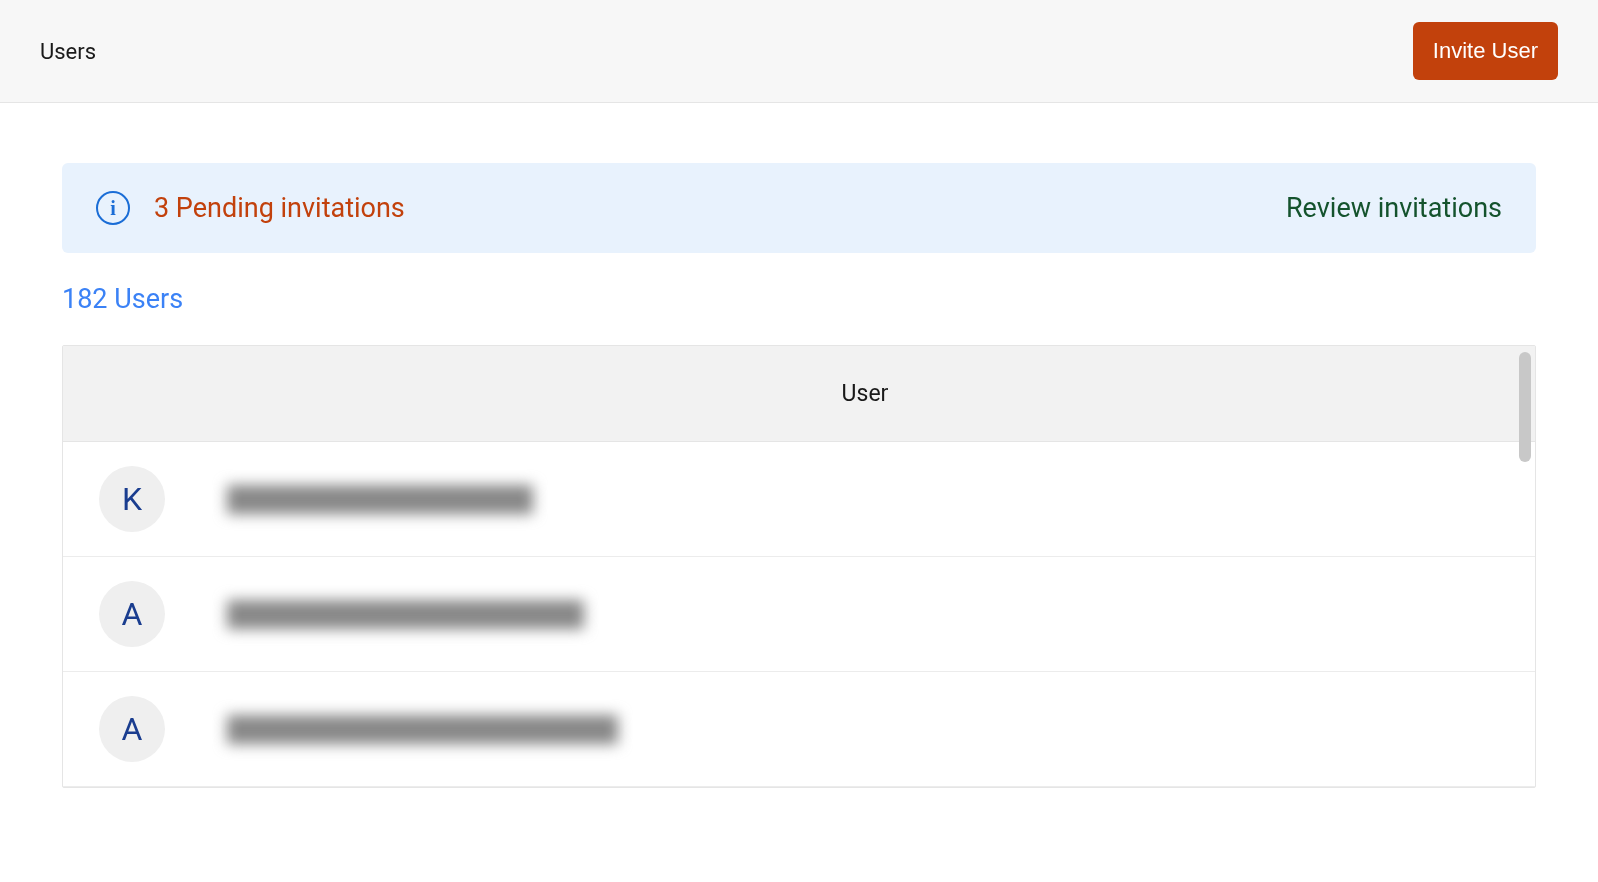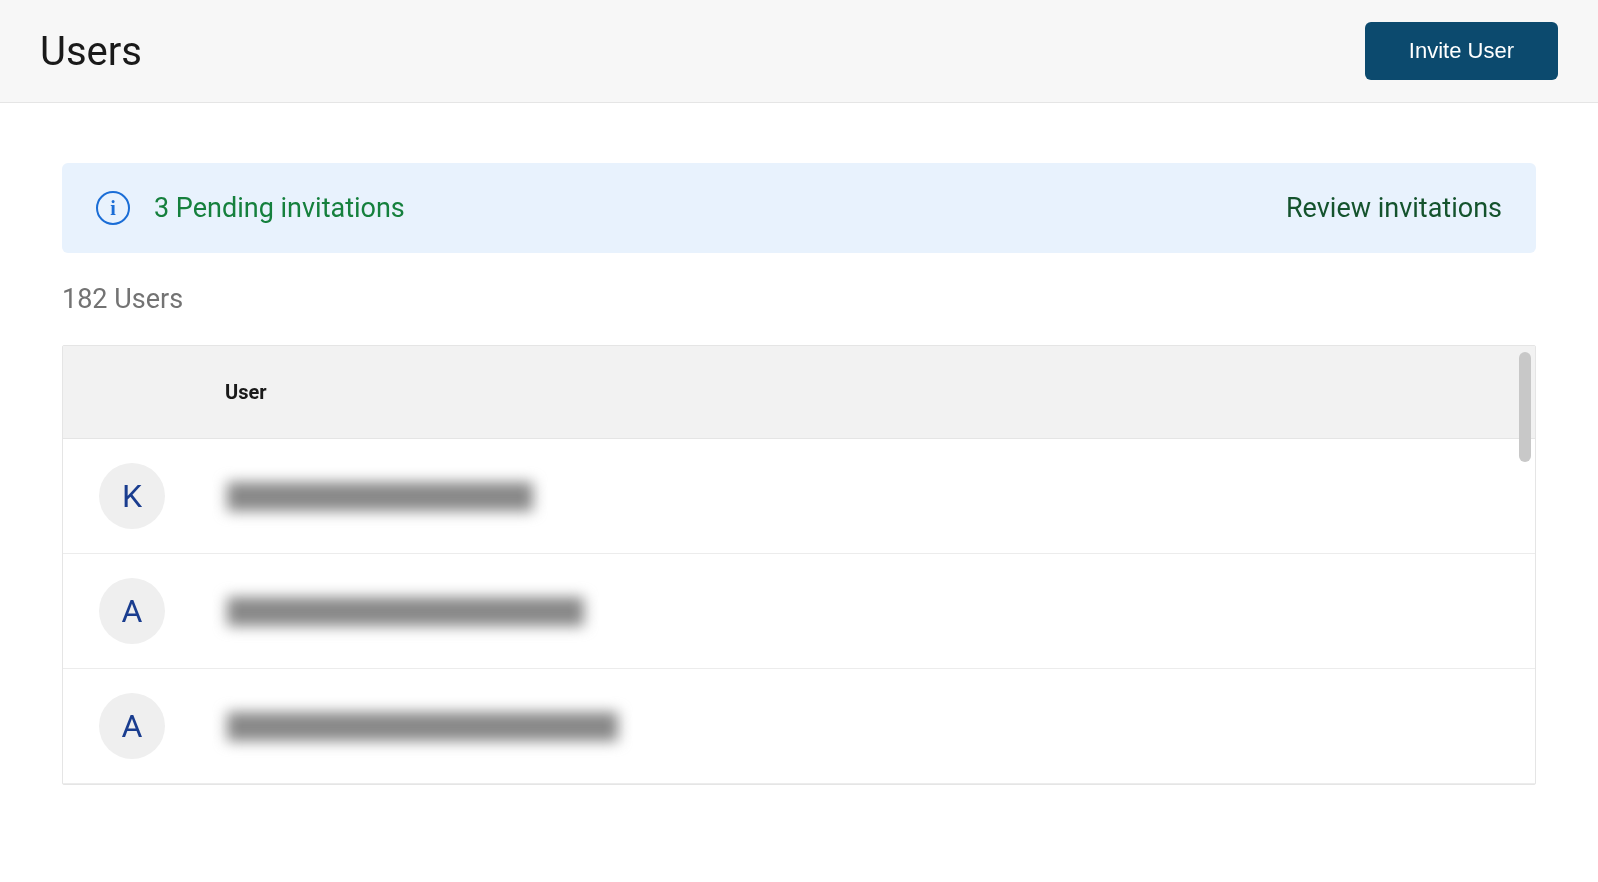--- a/index.html
+++ b/index.html
@@ -17,30 +17,30 @@
   }
   .header-bar {
     display: flex;
     justify-content: space-between;
     align-items: center;
     padding: 22px 40px;
     background: #f7f7f7;
     border-bottom: 1px solid #e5e5e5;
   }
   .page-title {
-    font-size: 40px;
+    font-size: 22px;
     font-weight: 400;
     color: #1a1a1a;
   }
   .invite-btn {
-    background: #0c4a6e;
+    background: #c2410c;
     color: #ffffff;
     border: none;
     border-radius: 6px;
-    padding: 16px 44px;
+    padding: 16px 20px;
     font-size: 22px;
     font-weight: 400;
     cursor: pointer;
   }
   .content {
     padding: 60px 62px 0 62px;
   }
   .info-banner {
     background: #e8f2fd;
     border-radius: 6px;
@@ -63,21 +63,21 @@
     display: flex;
     align-items: center;
     justify-content: center;
     color: #1a6dd6;
     font-family: Georgia, serif;
     font-size: 20px;
     font-weight: 600;
   }
   .info-text {
     font-size: 27px;
-    color: #15803d;
+    color: #c2410c;
   }
   .review-link {
     color: #14532d;
     font-size: 27px;
     text-decoration: none;
     cursor: pointer;
   }
   .toolbar {
     display: flex;
     justify-content: space-between;
@@ -104,37 +104,38 @@
   .search-icon {
     position: absolute;
     right: 26px;
     top: 50%;
     transform: translateY(-50%);
     color: #666666;
     pointer-events: none;
   }
   .user-count {
     font-size: 27px;
-    color: #737373;
+    color: #3b82f6;
   }
   .table-container {
     border: 1px solid #e5e5e5;
     border-radius: 2px;
     position: relative;
   }
   .table-head {
     background: #f2f2f2;
     padding: 34px 30px;
     border-bottom: 1px solid #e5e5e5;
   }
   .col-header {
-    font-size: 20px;
-    font-weight: 700;
+    font-size: 23px;
+    font-weight: 400;
     color: #1a1a1a;
     padding-left: 132px;
+    text-align: center;
   }
   .table-body {
     background: #fff;
   }
   .user-row {
     display: flex;
     align-items: center;
     padding: 24px 30px;
     border-bottom: 1px solid #ececec;
     gap: 42px;

